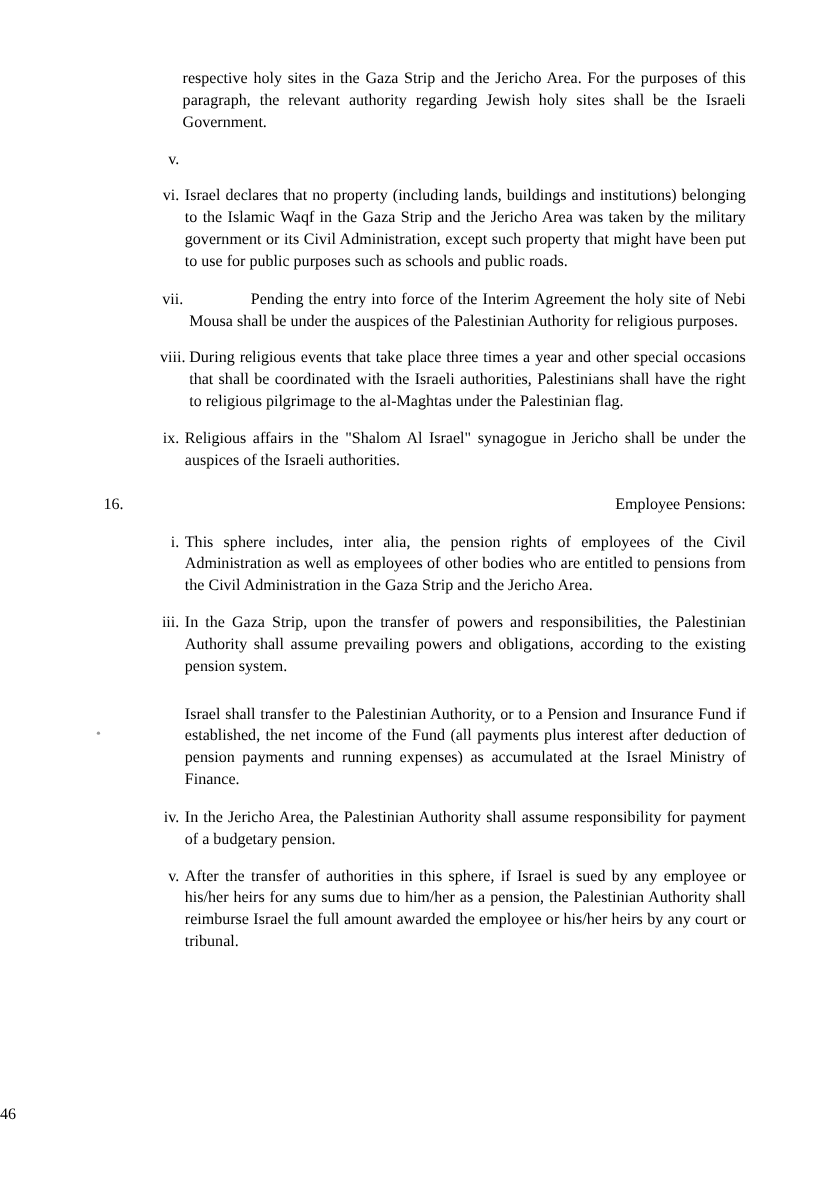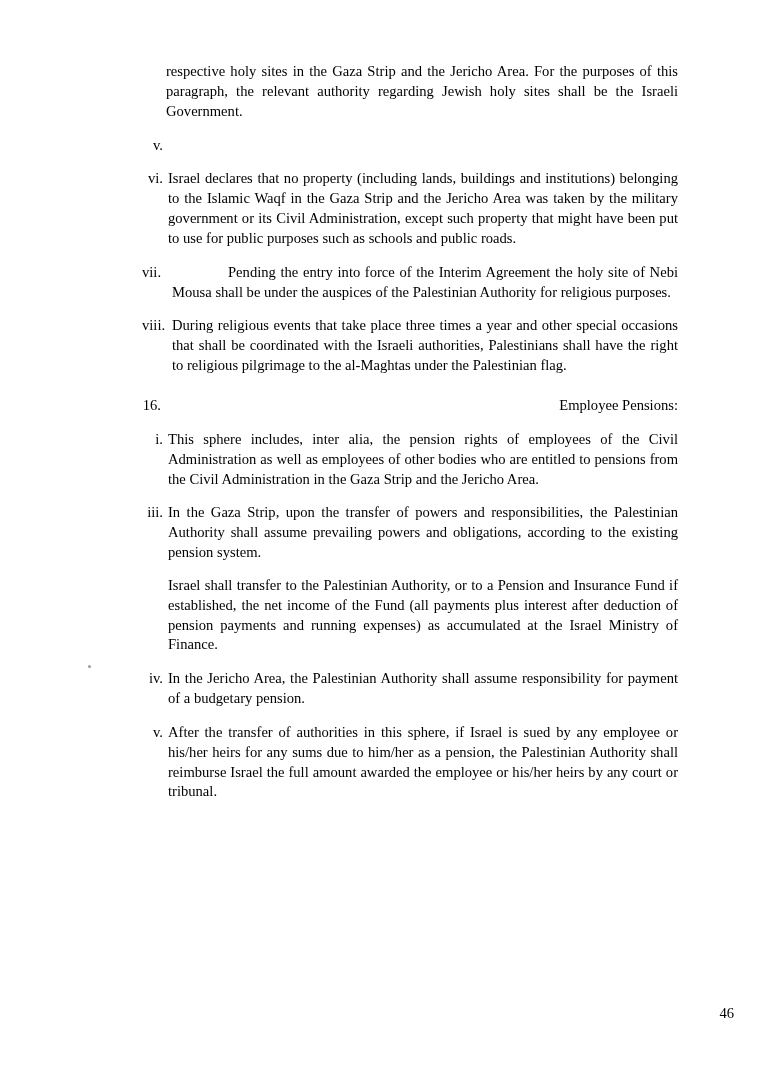--- a/index.html
+++ b/index.html
@@ -46,63 +46,62 @@
   .roman-item .marker {
     width: 26px;
     flex: 0 0 26px;
     text-align: right;
     padding-right: 5px;
     box-sizing: border-box;
   }
   .roman-item .marker.wide {
     width: 30px;
     flex: 0 0 30px;
-    text-align: left;
+    text-align: center;
     padding-right: 0;
     font-family: Liberation Serif, serif;
   }
   .roman-item .body {
     flex: 1 1 auto;
     text-align: justify;
     text-justify: inter-word;
   }
   .roman-item .body p {
     margin: 0;
   }
   .roman-item .body p + p {
-    margin-top: 13px;
+    margin-top: 24px;
   }
   .roman-item .body .ind {
     display: block;
     text-indent: 14px;
   }
 
   
   .num-item {
     display: flex;
     margin-top: 20px;
     padding-left: 24px;
   }
   .num-item .marker {
     width: 30px;
     flex: 0 0 30px;
-    text-align: right;
-    margin-left: 37px;
+    text-align: left;
   }
   .num-item .body {
     flex: 1 1 auto;
     text-align: right;
   }
 
   .page-number {
     position: absolute;
     left: 0;
     right: 0;
     bottom: 56px;
-    text-align: right;
+    text-align: left;
     font-size: 14.6px;
   }
   .stray-mark {
     position: absolute;
     left: 88px;
     top: 665px;
     width: 3px;
     height: 3px;
     background: #9a9a9a;
     border-radius: 50%;
@@ -136,20 +135,26 @@
       </div>
     </div>
 
     <div class="roman-item">
       <div class="marker wide">viii.</div>
       <div class="body">
         <p>During  religious  events  that  take  place  three times a year and other special   occasions that shall be coordinated with the Israeli authorities, Palestinians  shall  have  the  right  to  religious  pilgrimage  to  the al-Maghtas under the Palestinian flag.</p>
       </div>
     </div>
 
+    <div class="roman-item">
+      <div class="marker">ix.</div>
+      <div class="body">
+        <p>Religious  affairs  in   the "Shalom Al Israel" synagogue in Jericho shall be under the auspices of the Israeli authorities.</p>
+      </div>
+    </div>
 
     <div class="num-item">
       <div class="marker">16.</div>
       <div class="body">Employee Pensions:</div>
     </div>
 
     <div class="roman-item">
       <div class="marker">i.</div>
       <div class="body">
         <p>This  sphere  includes,  inter alia, the pension rights of employees of the Civil  Administration  as  well  as  employees  of  other  bodies who are entitled  to pensions from the Civil Administration in the Gaza Strip and the Jericho Area.</p>

